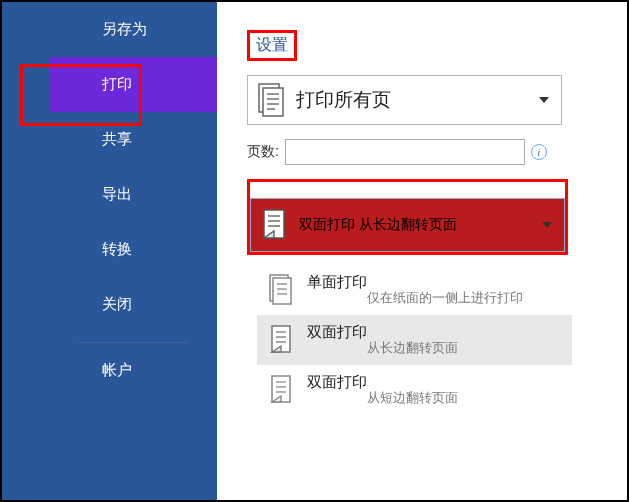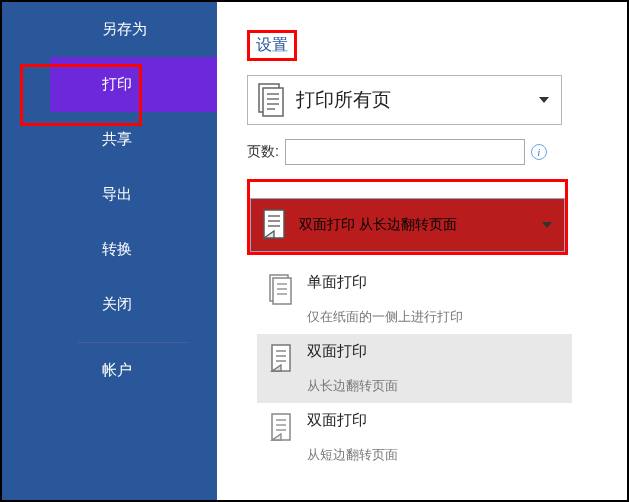--- a/index.html
+++ b/index.html
@@ -20,21 +20,21 @@
   .caret { width: 0; height: 0; border-left: 5px solid transparent; border-right: 5px solid transparent; border-top: 6px solid #333; margin: 0 4px; }
   .pages-row { display: flex; align-items: center; margin-top: 14px; }
   .pages-label { font-size: 14px; color: #333; }
   .pages-input { border: 1px solid #aaa; height: 26px; width: 240px; margin-left: 6px; padding: 0 6px; }
   .info-icon { width: 16px; height: 16px; border: 1px solid #6aa6e0; border-radius: 50%; color: #3a7bc8; font-size: 11px; display: flex; align-items: center; justify-content: center; margin-left: 6px; font-style: italic; font-family: serif; }
   .duplex-selected { background: #b91c1c; border: 1px solid #8ba8cf; width: 315px; display: flex; align-items: center; padding: 8px; margin-top: 16px; position: relative; }
   .red-around-duplex { border: 3px solid #ff0000; display: inline-block; margin-top: 14px; }
   .option-list { margin-top: 10px; width: 315px; margin-left: 10px; }
   .option { display: flex; align-items: flex-start; padding: 8px 10px; }
   .option.highlight { background: #e8e8e8; }
-  .option .texts { margin-left: 12px; display: flex; flex-direction: column; }
+  .option .texts { margin-left: 12px; display: flex; }
   .option .title { font-size: 15px; color: #222; }
   .option .sub { font-size: 13px; color: #777; margin-top: 16px; }
   .doc-icon { flex-shrink: 0; }
 </style>
 </head>
 <body>
 
 <div class="frame">
   <div class="sidebar">
     <div class="sidebar-item"><span>另存为</span></div>

